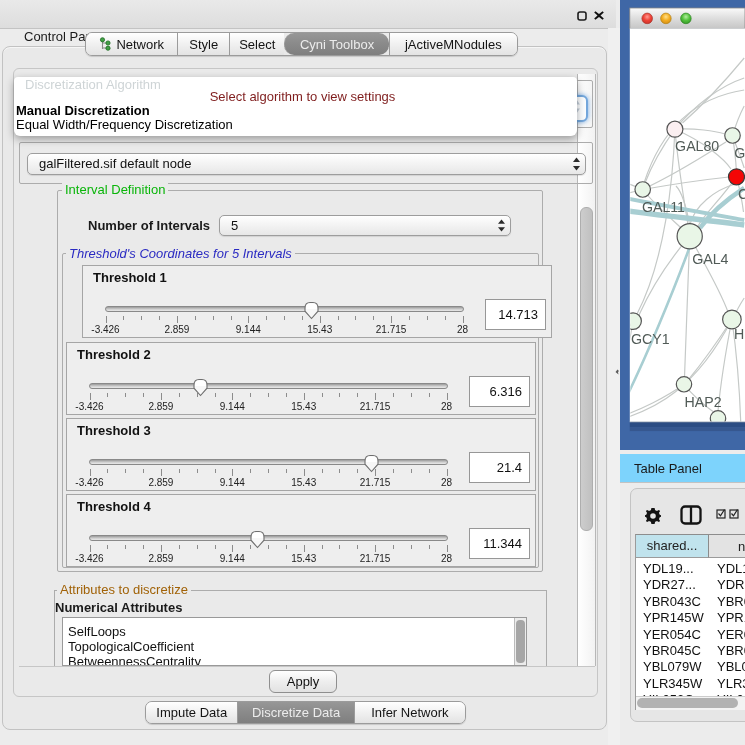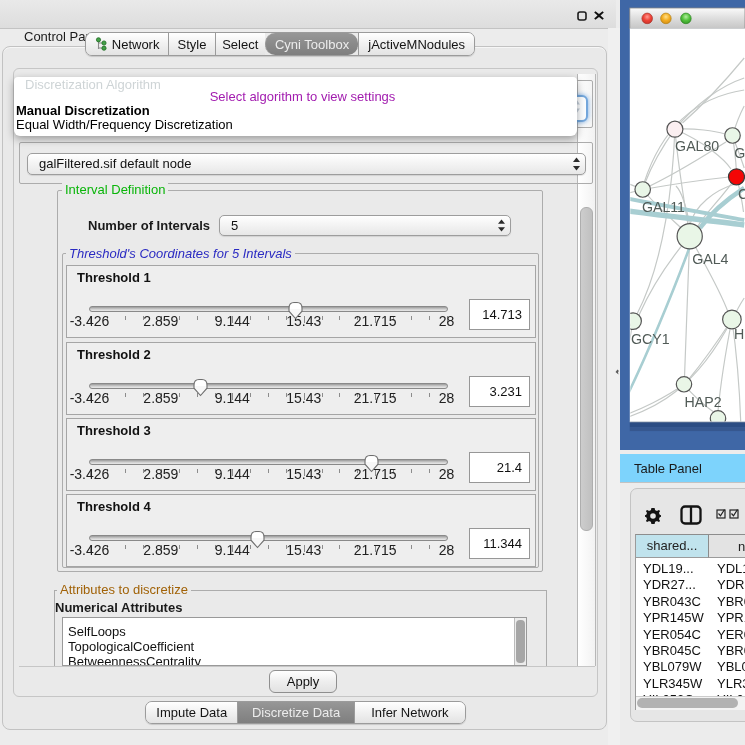--- a/index.html
+++ b/index.html
@@ -18,38 +18,38 @@
 .seg.first{border-left:none;}
 .seg.dark{background:linear-gradient(#979797,#8a8a8a 50%,#7f7f7f);color:#ececec;}
 .tbar{position:absolute;display:flex;border:1px solid #9b9b9b;border-radius:7px;overflow:hidden;
  box-shadow:0 1px 1px rgba(0,0,0,0.15);box-sizing:border-box;}
 .tpanel{position:absolute;left:66px;width:468px;height:71px;background:#eeeeee;border:1px solid #a5a5a5;}
 .tpanel .tlabel{position:absolute;left:10px;top:4px;font-size:13px;font-weight:bold;color:#111;}
 .track{position:absolute;left:22px;top:40px;width:357px;height:4px;border:1px solid #898989;border-radius:3px;
  background:linear-gradient(#9a9a9a,#cfcfcf 55%,#e9e9e9);}
 .vbox{position:absolute;left:402px;top:33px;width:61px;height:31px;box-sizing:border-box;background:#ffffff;border:1px solid #979797;
  font-size:13px;color:#111;text-align:right;line-height:29px;padding-right:7px;}
-.ticklabel{position:absolute;top:47px;font-size:14px;color:#222;transform:translateX(-50%);white-space:nowrap;}
+.ticklabel{position:absolute;top:58px;font-size:10px;color:#222;transform:translateX(-50%);white-space:nowrap;}
 .tick{position:absolute;width:1px;background:#8c8c8c;}
 </style></head>
 <body>
 
 <div class="abs" style="left:0;top:0;width:616px;height:28px;background:linear-gradient(#e9e9e9,#dddddd);border-bottom:1px solid #c3c3c3;">
  <div class="abs f13" style="left:24px;top:7px;margin-top:22px;">Control Panel</div>
  <svg class="abs" style="left:577px;top:10.5px;" width="10" height="10" viewBox="0 0 10 10">
    <rect x="1" y="1" width="8" height="8" rx="2" fill="none" stroke="#1d1d1d" stroke-width="1.6"></rect>
     </svg>
  <svg class="abs" style="left:594px;top:11px;" width="10" height="9" viewBox="0 0 10 9">
    <path d="M1.4 0.2 L5 3 L8.6 0.2 L9.8 1.5 L6.5 4.5 L9.8 7.5 L8.6 8.8 L5 6 L1.4 8.8 L0.2 7.5 L3.5 4.5 L0.2 1.5 Z" fill="#111"></path>
     </svg>
 </div>
 
 <div class="abs" style="left:2px;top:46px;width:603px;height:682px;background:#e9e9e9;border:1px solid #c2c2c2;border-radius:8px;box-shadow:inset 0 1px 0 #f6f6f6;"></div>
 
-<div class="tbar" style="left:85px;top:32px;width:390px;height:24px;">
+<div class="tbar" style="left:85px;top:32px;width:433px;height:24px;">
  <div class="seg first" style="width:94px;">
   <svg width="13" height="15" viewBox="0 0 13 15" style="margin-right:4px;">
    <path d="M3.5 3 L3.5 12 M3.5 6 L8.5 6 M3.5 11 L8.5 11" stroke="#8a8a8a" stroke-width="1.1" fill="none"></path>
    <circle cx="3.5" cy="2.8" r="2.1" fill="#43a047" stroke="#1c6b20" stroke-width="0.8"></circle>
    <circle cx="9" cy="6" r="2.1" fill="#43a047" stroke="#1c6b20" stroke-width="0.8"></circle>
    <circle cx="9" cy="11.2" r="2.1" fill="#43a047" stroke="#1c6b20" stroke-width="0.8"></circle>
   </svg>Network</div>
  <div class="seg" style="width:53px;">Style</div>
  <div class="seg" style="width:57px;">Select</div>
  <div class="seg dark" style="width:107px;border-radius:10px;">Cyni Toolbox</div>
@@ -87,21 +87,21 @@
  <div class="ctext" style="line-height:19px;">5</div>
  <svg class="abs" style="left:277px;top:3px;" width="9" height="13" viewBox="0 0 9 13">
   <path d="M4.5 0.5 L8 4.7 L1 4.7 Z" fill="#2b2b2b"></path>
       <path d="M4.5 12.5 L8 8.3 L1 8.3 Z" fill="#2b2b2b"></path>
     </svg>
 </div>
 
 <div class="group" style="left:62px;top:253px;width:475px;height:313px;"></div>
 <div class="gtitle" style="left:66px;top:247px;color:#2a2ac2;font-style:italic;">Threshold's Coordinates for 5 Intervals</div>
 
-<div class="tpanel" style="top:265px;">
+<div class="tpanel" style="top:265px;margin-left:16px;">
  <div class="tlabel">Threshold 1</div>
  <div class="track"></div>
  <div class="vbox">14.713</div>
 <div class="tick" style="left:22.5px;top:50px;height:7px;"></div>
     <div class="tick" style="left:40.4px;top:50px;height:4px;"></div>
     <div class="tick" style="left:58.2px;top:50px;height:4px;"></div>
     <div class="tick" style="left:76.1px;top:50px;height:4px;"></div>
     <div class="tick" style="left:93.9px;top:50px;height:7px;"></div>
     <div class="tick" style="left:111.8px;top:50px;height:4px;"></div>
     <div class="tick" style="left:129.6px;top:50px;height:4px;"></div>
@@ -127,21 +127,21 @@
     <div class="ticklabel" style="left:379.5px;">28</div>
     <svg style="position:absolute;left:220.0px;top:35px;" width="17" height="19" viewBox="0 0 17 19">
       <path d="M2 7 Q2 1.5 7 1.5 L10 1.5 Q15 1.5 15 7 L15 10.2 L8.5 17.5 L2 10.2 Z" fill="#f7f7f7" stroke="#6e6e6e" stroke-width="1.1"></path>
       <path d="M3 7 Q3 2.5 7 2.5 L10 2.5 Q14 2.5 14 7 L14 8 L3 8 Z" fill="#ffffff"></path>
     </svg>
   </div>
 
 <div class="tpanel" style="top:342px;">
  <div class="tlabel">Threshold 2</div>
  <div class="track"></div>
- <div class="vbox">3.231</div>
+ <div class="vbox">6.316</div>
 <div class="tick" style="left:22.5px;top:50px;height:7px;"></div>
     <div class="tick" style="left:40.4px;top:50px;height:4px;"></div>
     <div class="tick" style="left:58.2px;top:50px;height:4px;"></div>
     <div class="tick" style="left:76.1px;top:50px;height:4px;"></div>
     <div class="tick" style="left:93.9px;top:50px;height:7px;"></div>
     <div class="tick" style="left:111.8px;top:50px;height:4px;"></div>
     <div class="tick" style="left:129.6px;top:50px;height:4px;"></div>
     <div class="tick" style="left:147.5px;top:50px;height:4px;"></div>
     <div class="tick" style="left:165.3px;top:50px;height:7px;"></div>
     <div class="tick" style="left:183.2px;top:50px;height:4px;"></div>
@@ -256,21 +256,21 @@
 <div class="abs" style="left:269px;top:670px;width:66px;height:21px;border:1px solid #8f8f8f;border-radius:6px;background:linear-gradient(#ffffff,#eeeeee 50%,#e2e2e2);font-size:13px;color:#111;text-align:center;line-height:21px;">Apply</div>
 
 <div class="tbar" style="left:145px;top:701px;width:321px;height:23px;">
  <div class="seg first" style="width:92px;">Impute Data</div>
  <div class="seg dark" style="width:117px;">Discretize Data</div>
  <div class="seg" style="width:112px;">Infer Network</div>
 </div>
 
 <div class="abs" style="left:14px;top:77px;width:563px;height:59px;background:#ffffff;border-radius:4px 4px 6px 6px;box-shadow:0 3px 8px rgba(0,0,0,0.35);z-index:10;"></div>
 <div class="abs" style="left:25px;top:77px;font-size:13px;color:#ced4d6;z-index:11;">Discretization Algorithm</div>
-<div class="abs" style="left:14px;top:89px;width:577px;text-align:center;font-size:13px;color:#a21caf;z-index:11;">Select algorithm to view settings</div>
+<div class="abs" style="left:14px;top:89px;width:577px;text-align:center;font-size:13px;color:#7f1d1d;z-index:11;">Select algorithm to view settings</div>
 <div class="abs" style="left:16px;top:103px;font-size:13px;font-weight:bold;color:#000;z-index:11;">Manual Discretization</div>
 <div class="abs" style="left:16px;top:117px;font-size:13px;color:#000;z-index:11;">Equal Width/Frequency Discretization</div>
 
 <div class="abs" style="left:608px;top:28px;width:12px;height:717px;background:#f0f0f0;"></div>
 <svg class="abs" style="left:615px;top:369px;" width="5" height="6" viewBox="0 0 5 6">
     <path d="M0.5 3 L2.5 0.5 L4 2 L3 3 L3.5 5.5 Z" fill="#5c5c5c"></path>
   </svg>
 
 <svg class="abs" style="left:620px;top:0;" width="125" height="450" viewBox="0 0 125 450">
  <defs>

